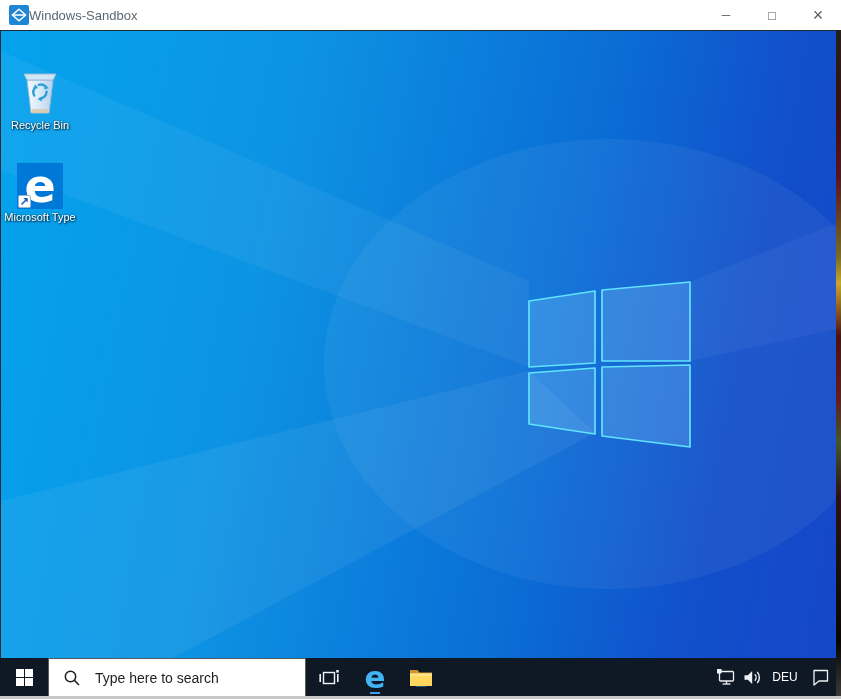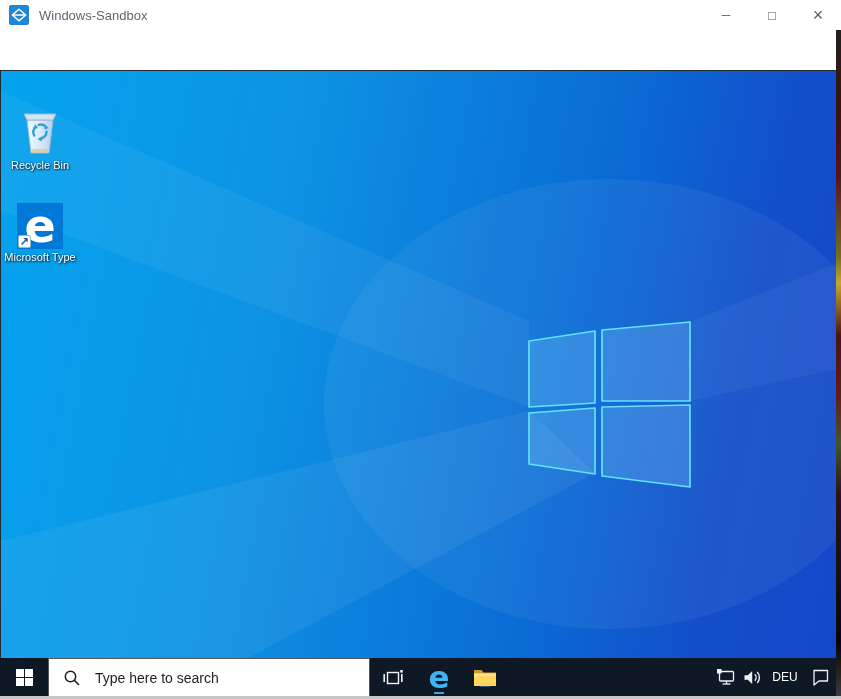--- a/index.html
+++ b/index.html
@@ -3,50 +3,49 @@
 <meta charset="utf-8">
 <style>
   html,body{margin:0;padding:0;}
   body{
     width:841px;height:699px;overflow:hidden;position:relative;
     font-family:"Liberation Sans", sans-serif;background:#ffffff;
   }
   
   .titlebar{position:absolute;top:0;left:0;width:841px;height:30px;background:#ffffff;display:flex;align-items:center;}
   .app-icon{width:20px;height:20px;margin-left:9px;flex:0 0 auto;}
-  .title-text{margin-left:10px;font-size:13px;color:#5d6770;white-space:nowrap;}
+  .title-text{margin-left:0;font-size:13px;color:#5d6770;white-space:nowrap;}
   .controls{position:absolute;right:0;top:0;height:30px;display:flex;}
   .ctrl{width:46px;height:30px;display:flex;align-items:center;justify-content:center;color:#5a5a5a;cursor:default;}
   .ctrl.min{font-size:12px;}
   .ctrl.max{font-size:13px;padding-bottom:2px;}
   .ctrl.close{font-size:18px;font-weight:400;}
   
   .desktop{
     position:absolute;top:30px;left:0;width:836px;height:628px;box-sizing:border-box;
     border-top:1px solid #1f2c36;border-left:1px solid #222b35;
     background:linear-gradient(101deg,#04a3ee 0%,#0d93e3 32%,#0a6ed6 64%,#124fca 84%,#1547c9 100%);
     overflow:hidden;
-    margin-top:40px;
   }
   .rays{position:absolute;top:0;left:0;}
   
   .desk-icon{position:absolute;width:72px;display:flex;flex-direction:column;align-items:center;cursor:default;}
   .desk-icon .label{
     margin-top:2px;font-size:11px;line-height:13px;color:#ffffff;text-align:center;
     text-shadow:1px 1px 2px rgba(0,0,0,.85),0 0 2px rgba(0,0,0,.5);
   }
   .edge-tile{width:46px;height:46px;background:#0078d7;position:relative;display:flex;align-items:center;justify-content:center;}
   .edge-tile .e{color:#fff;font-size:46px;line-height:42px;font-weight:bold;font-family:"DejaVu Sans", sans-serif;}
   .shortcut-badge{position:absolute;left:1px;bottom:1px;width:13px;height:13px;background:#fff;border:1px solid #9db6cc;box-sizing:border-box;border-radius:2px;display:flex;align-items:center;justify-content:center;}
   
   .taskbar{position:absolute;left:0;top:658px;width:836px;height:38px;background:#0f1926;display:flex;align-items:stretch;}
   .start-btn{width:48px;display:flex;align-items:center;justify-content:center;}
   .win-logo{width:17px;height:17px;display:grid;grid-template-columns:8px 8px;grid-template-rows:8px 8px;gap:1px;}
   .win-logo span{background:#ffffff;display:block;}
-  .search-box{width:322px;background:#ffffff;display:flex;align-items:center;border:1px solid #55595e;border-bottom:none;box-sizing:border-box;}
+  .search-box{width:258px;background:#ffffff;display:flex;align-items:center;border:1px solid #55595e;border-bottom:none;box-sizing:border-box;}
   .search-box svg{margin-left:14px;flex:0 0 auto;}
   .search-box input{border:none;outline:none;font-family:"Liberation Sans",sans-serif;font-size:14px;color:#1b1b1b;margin-left:12px;width:250px;background:transparent;}
   .search-box input::placeholder{color:#1f1f1f;opacity:1;}
   .tb-btn{width:46px;display:flex;align-items:center;justify-content:center;position:relative;}
   .tb-edge-e{color:#41b4f4;font-size:31px;line-height:30px;font-weight:bold;font-family:"DejaVu Sans",sans-serif;}
   .edge-underline{position:absolute;bottom:2px;left:50%;transform:translateX(-50%);width:10px;height:2px;background:#3f9fe8;}
   .tray{margin-left:auto;display:flex;align-items:center;padding-right:0;}
   .tray-item{display:flex;align-items:center;justify-content:center;height:38px;}
   .tray-icon{width:27px;}
   .tray-lang{width:38px;color:#ffffff;font-size:12px;}

